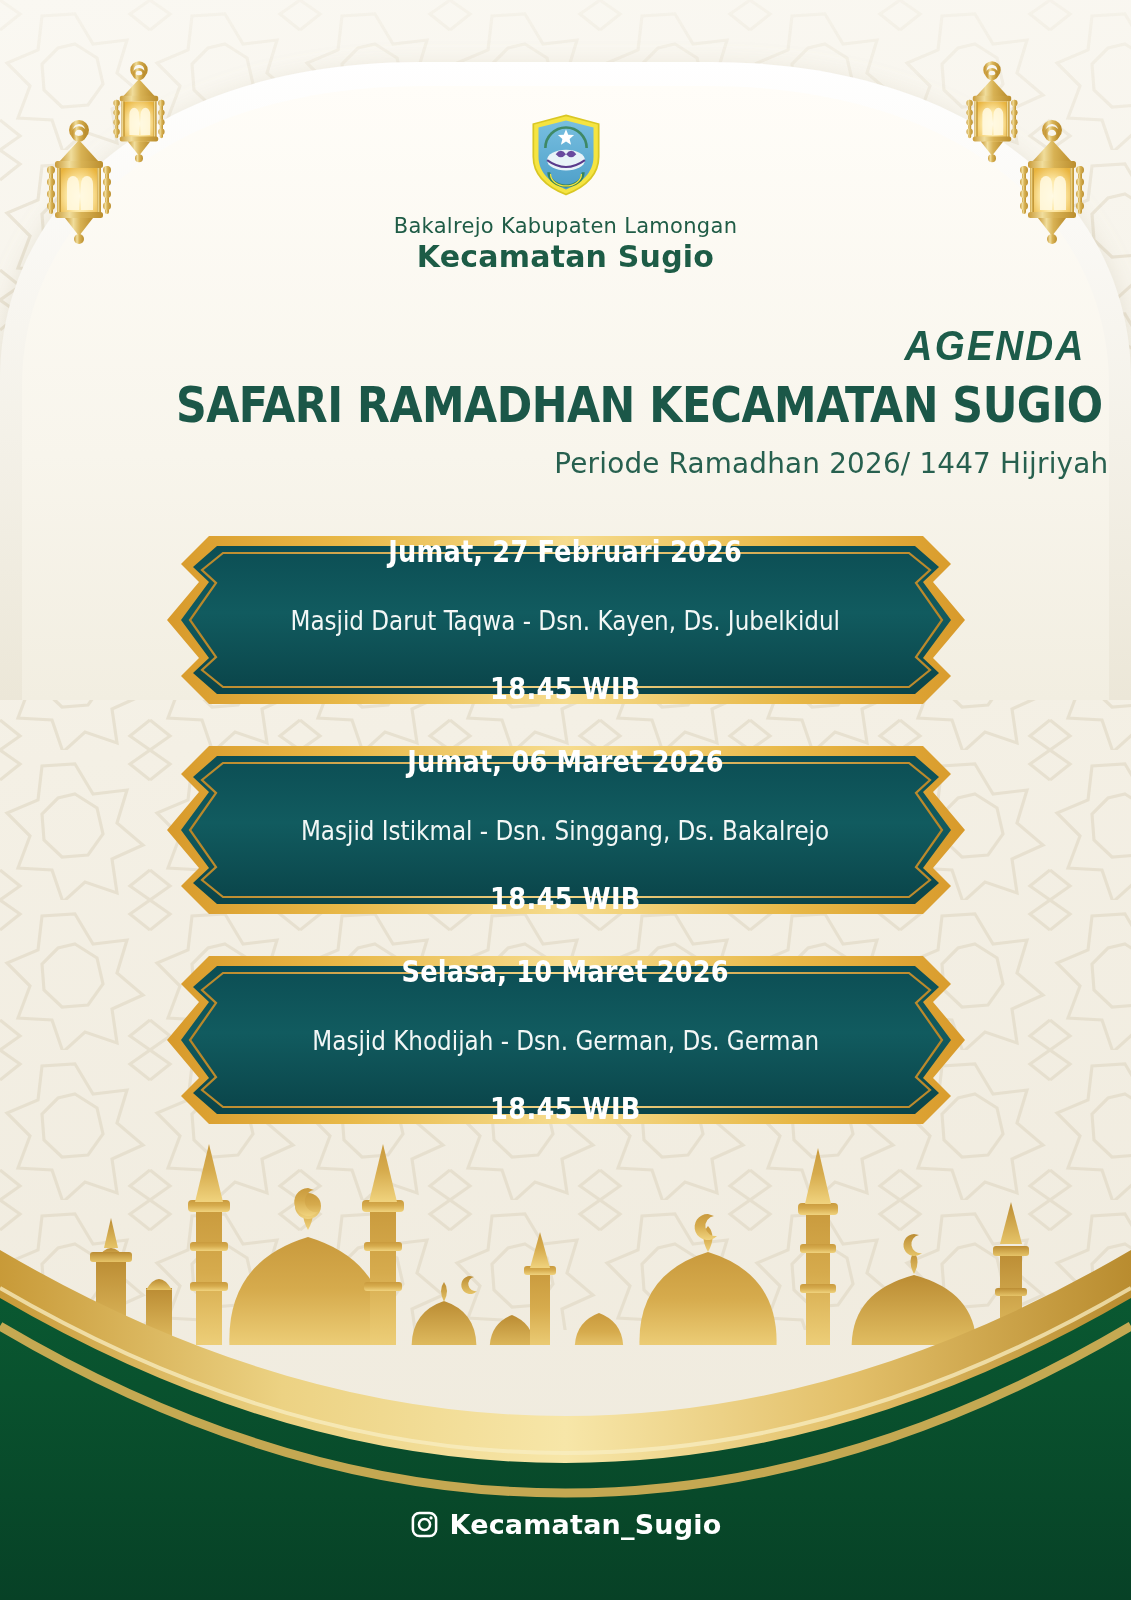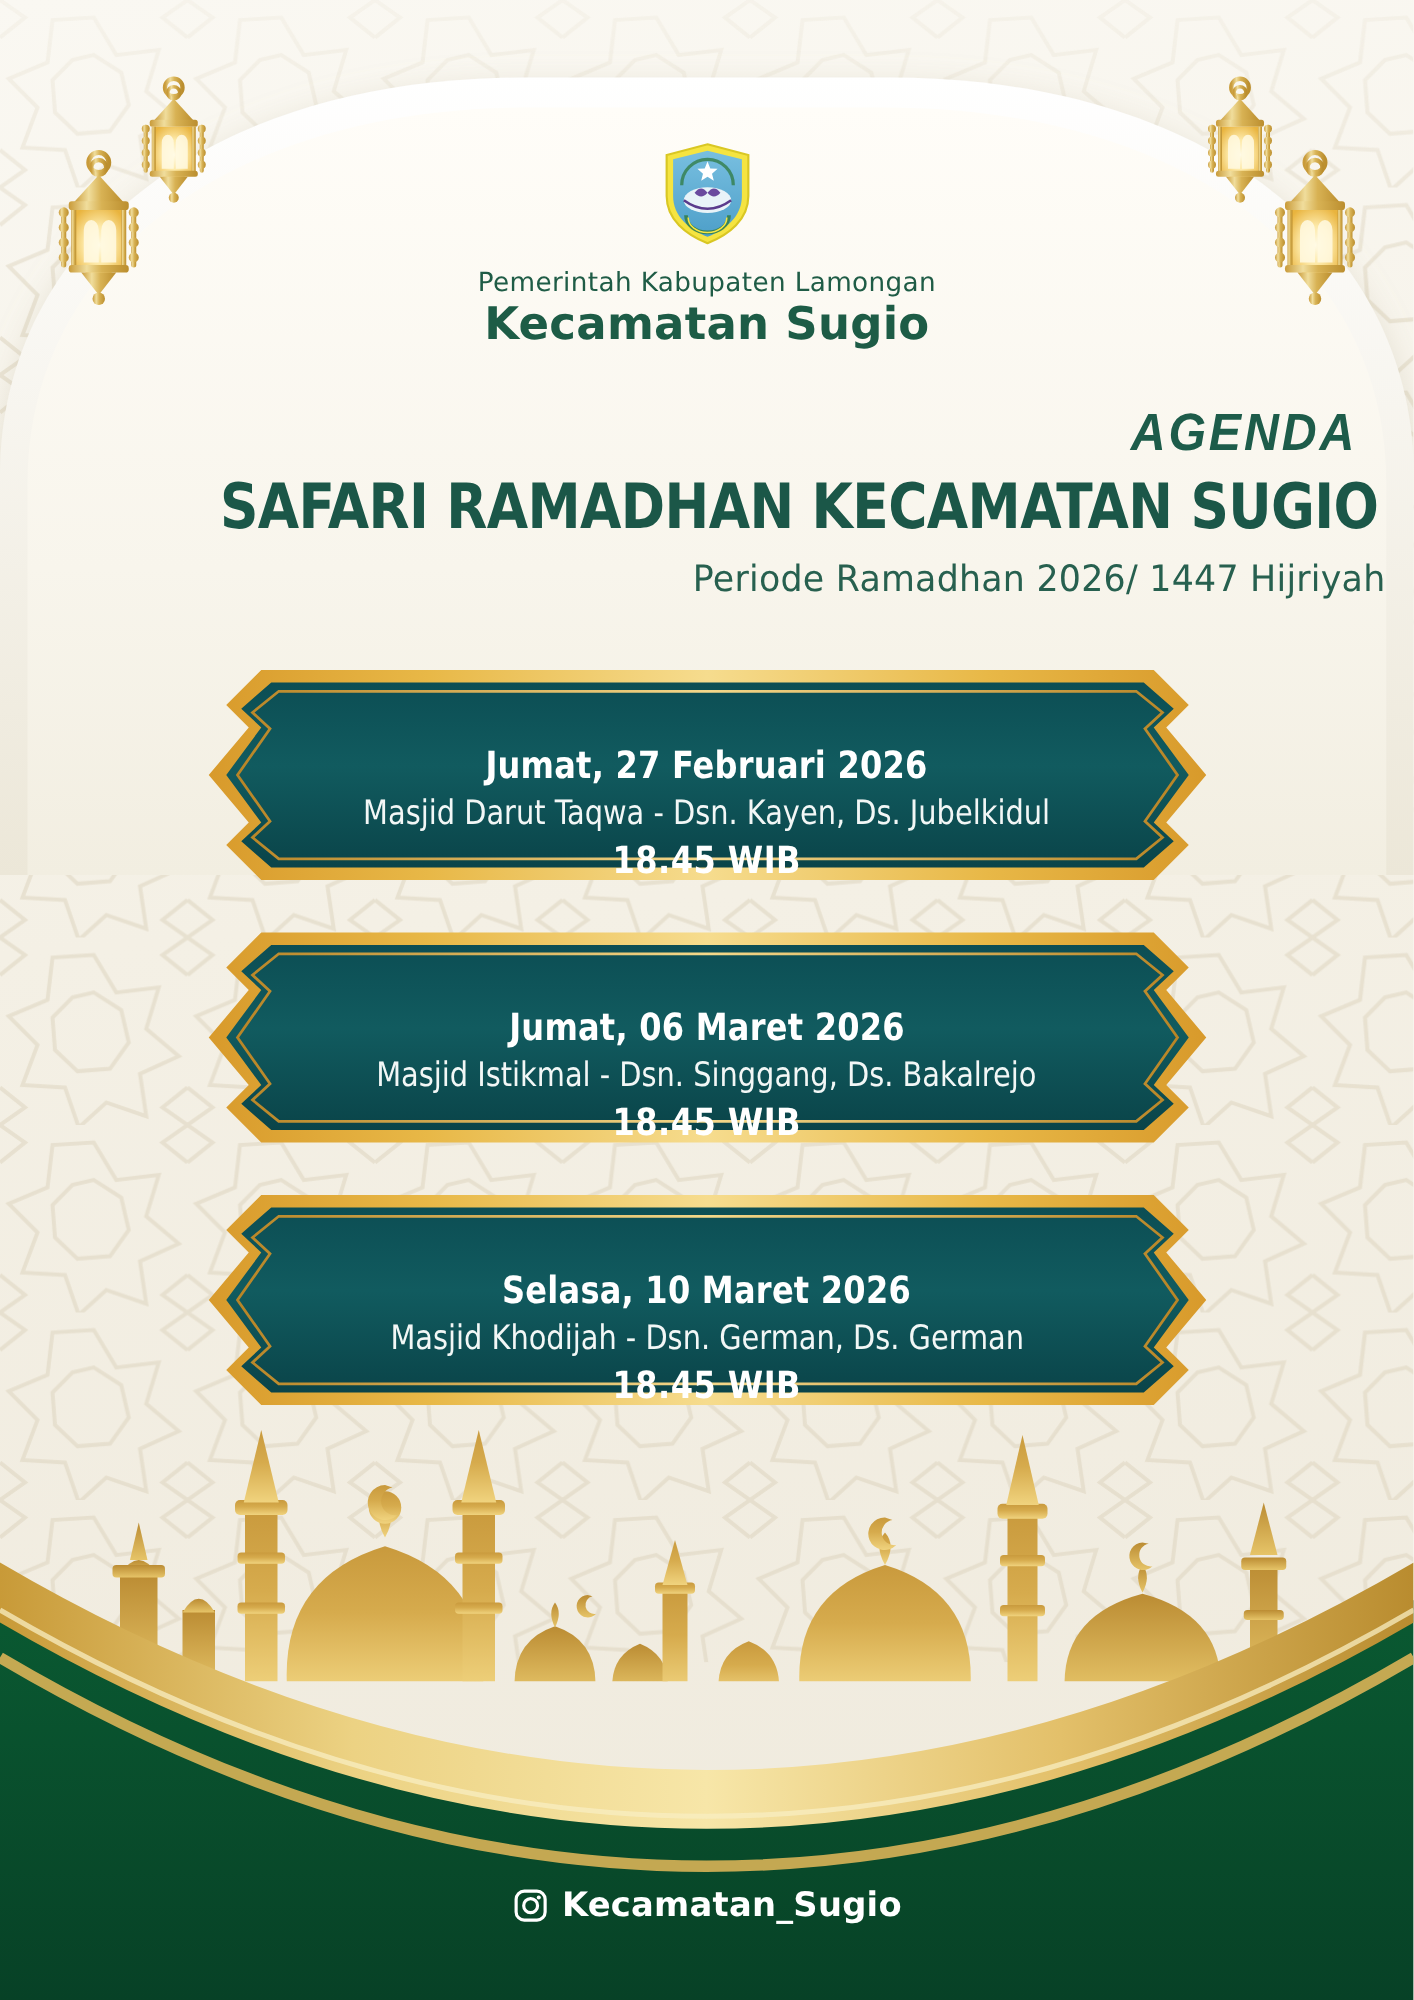--- a/index.html
+++ b/index.html
@@ -71,21 +71,21 @@
   .gov-line {
     margin-top: 16px;
     font-size: 21px;
     letter-spacing: 0.3px;
     color: #1f5c46;
     font-family: "DejaVu Sans", sans-serif;
     font-weight: 400;
   }
   .kec-line {
     margin-top: 1px;
-    font-size: 36px;
+    font-size: 30px;
     font-weight: 700;
     color: #1d5c46;
     letter-spacing: 0.2px;
     font-family: "DejaVu Sans", sans-serif;
   }
 
   
   .title-block {
     position: absolute;
     top: 322px;
@@ -140,21 +140,21 @@
     inset: 0;
     width: 100%;
     height: 100%;
   }
   .card-text {
     position: absolute;
     inset: 0;
     display: flex;
     flex-direction: column;
     align-items: center;
-    justify-content: flex-end;
+    justify-content: space-between;
     text-align: center;
     color: #ffffff;
   }
   .c-date {
     font-size: 30px;
     font-weight: 700;
     letter-spacing: 0.2px;
     margin-bottom: 5px;
     font-family: "DejaVu Sans Condensed", "Liberation Sans", sans-serif;
     transform: scaleX(0.95);
@@ -364,21 +364,21 @@
         <path d="M28 56 q22 16 44 0" fill="none" stroke="#5a3b8c" stroke-width="2.4"></path>
 
         <path d="M38 49 q6 -8 12 0 q-6 7 -12 0 Z" fill="#6a4a9e"></path>
         <path d="M50 49 q6 -8 12 0 q-6 7 -12 0 Z" fill="#6a4a9e"></path>
 
         <path d="M26 42 a24 24 0 0 1 48 0" fill="none" stroke="#2f7a3f" stroke-width="3" opacity="0.75"></path>
         <path d="M30 70 a20 16 0 0 0 40 0" fill="none" stroke="#2f7a3f" stroke-width="3.5" opacity="0.8"></path>
         <path d="M32 72 a18 14 0 0 0 36 0" fill="none" stroke="#f5e441" stroke-width="1.4"></path>
       </svg>
     </div>
-    <div class="gov-line">Pemerintah Kabupaten Lamongan</div>
+    <div class="gov-line">Bakalrejo Kabupaten Lamongan</div>
     <div class="kec-line">Kecamatan Sugio</div>
   </div>
 
   <div class="title-block">
     <div class="agenda-word">AGENDA</div>
     <div class="main-title">SAFARI RAMADHAN KECAMATAN SUGIO</div>
     <div class="period-line">Periode Ramadhan 2026/ 1447 Hijriyah</div>
   </div>
 
   <div class="cards">

